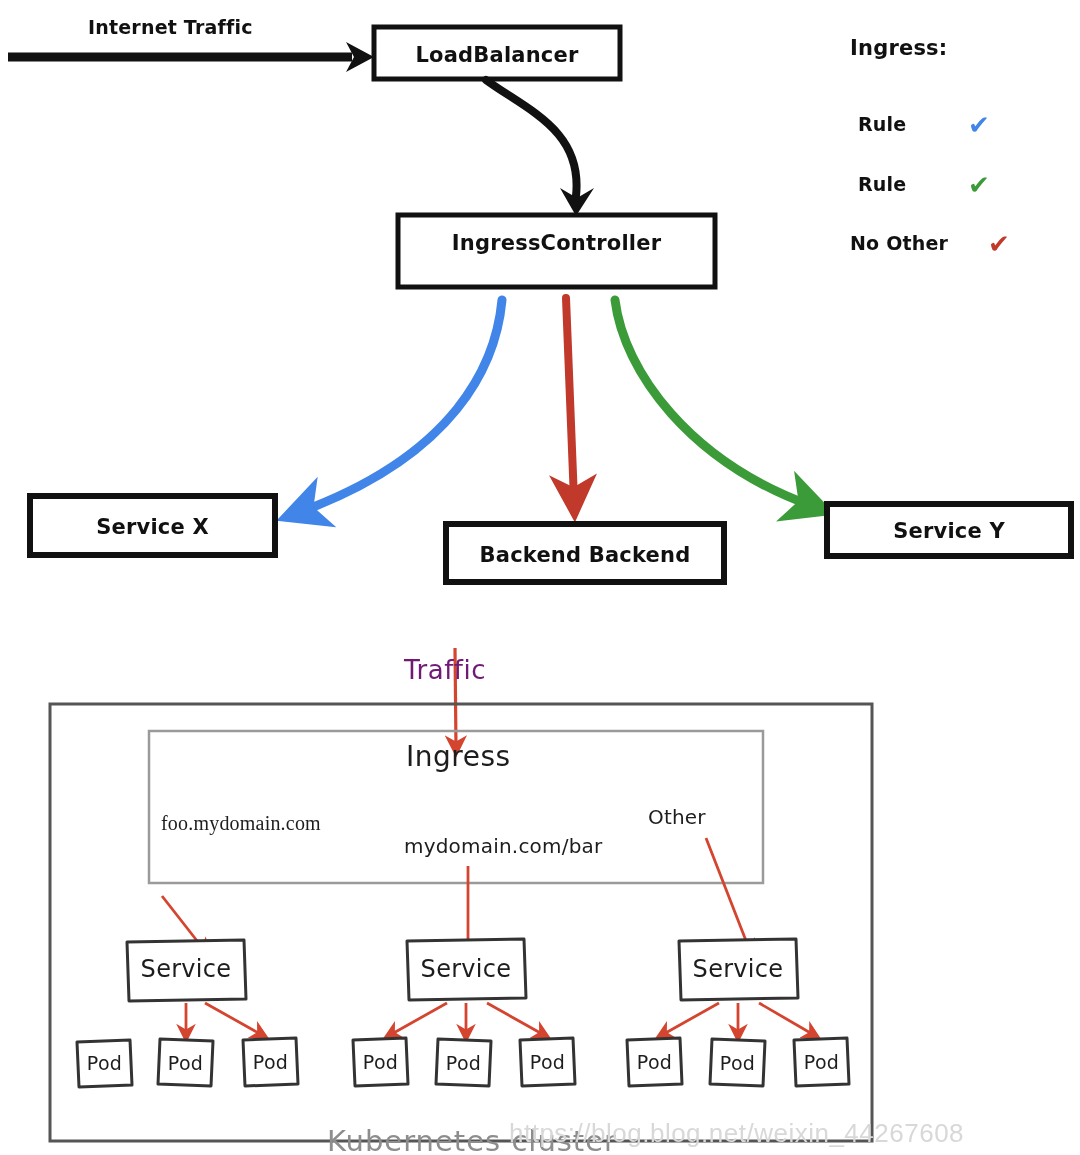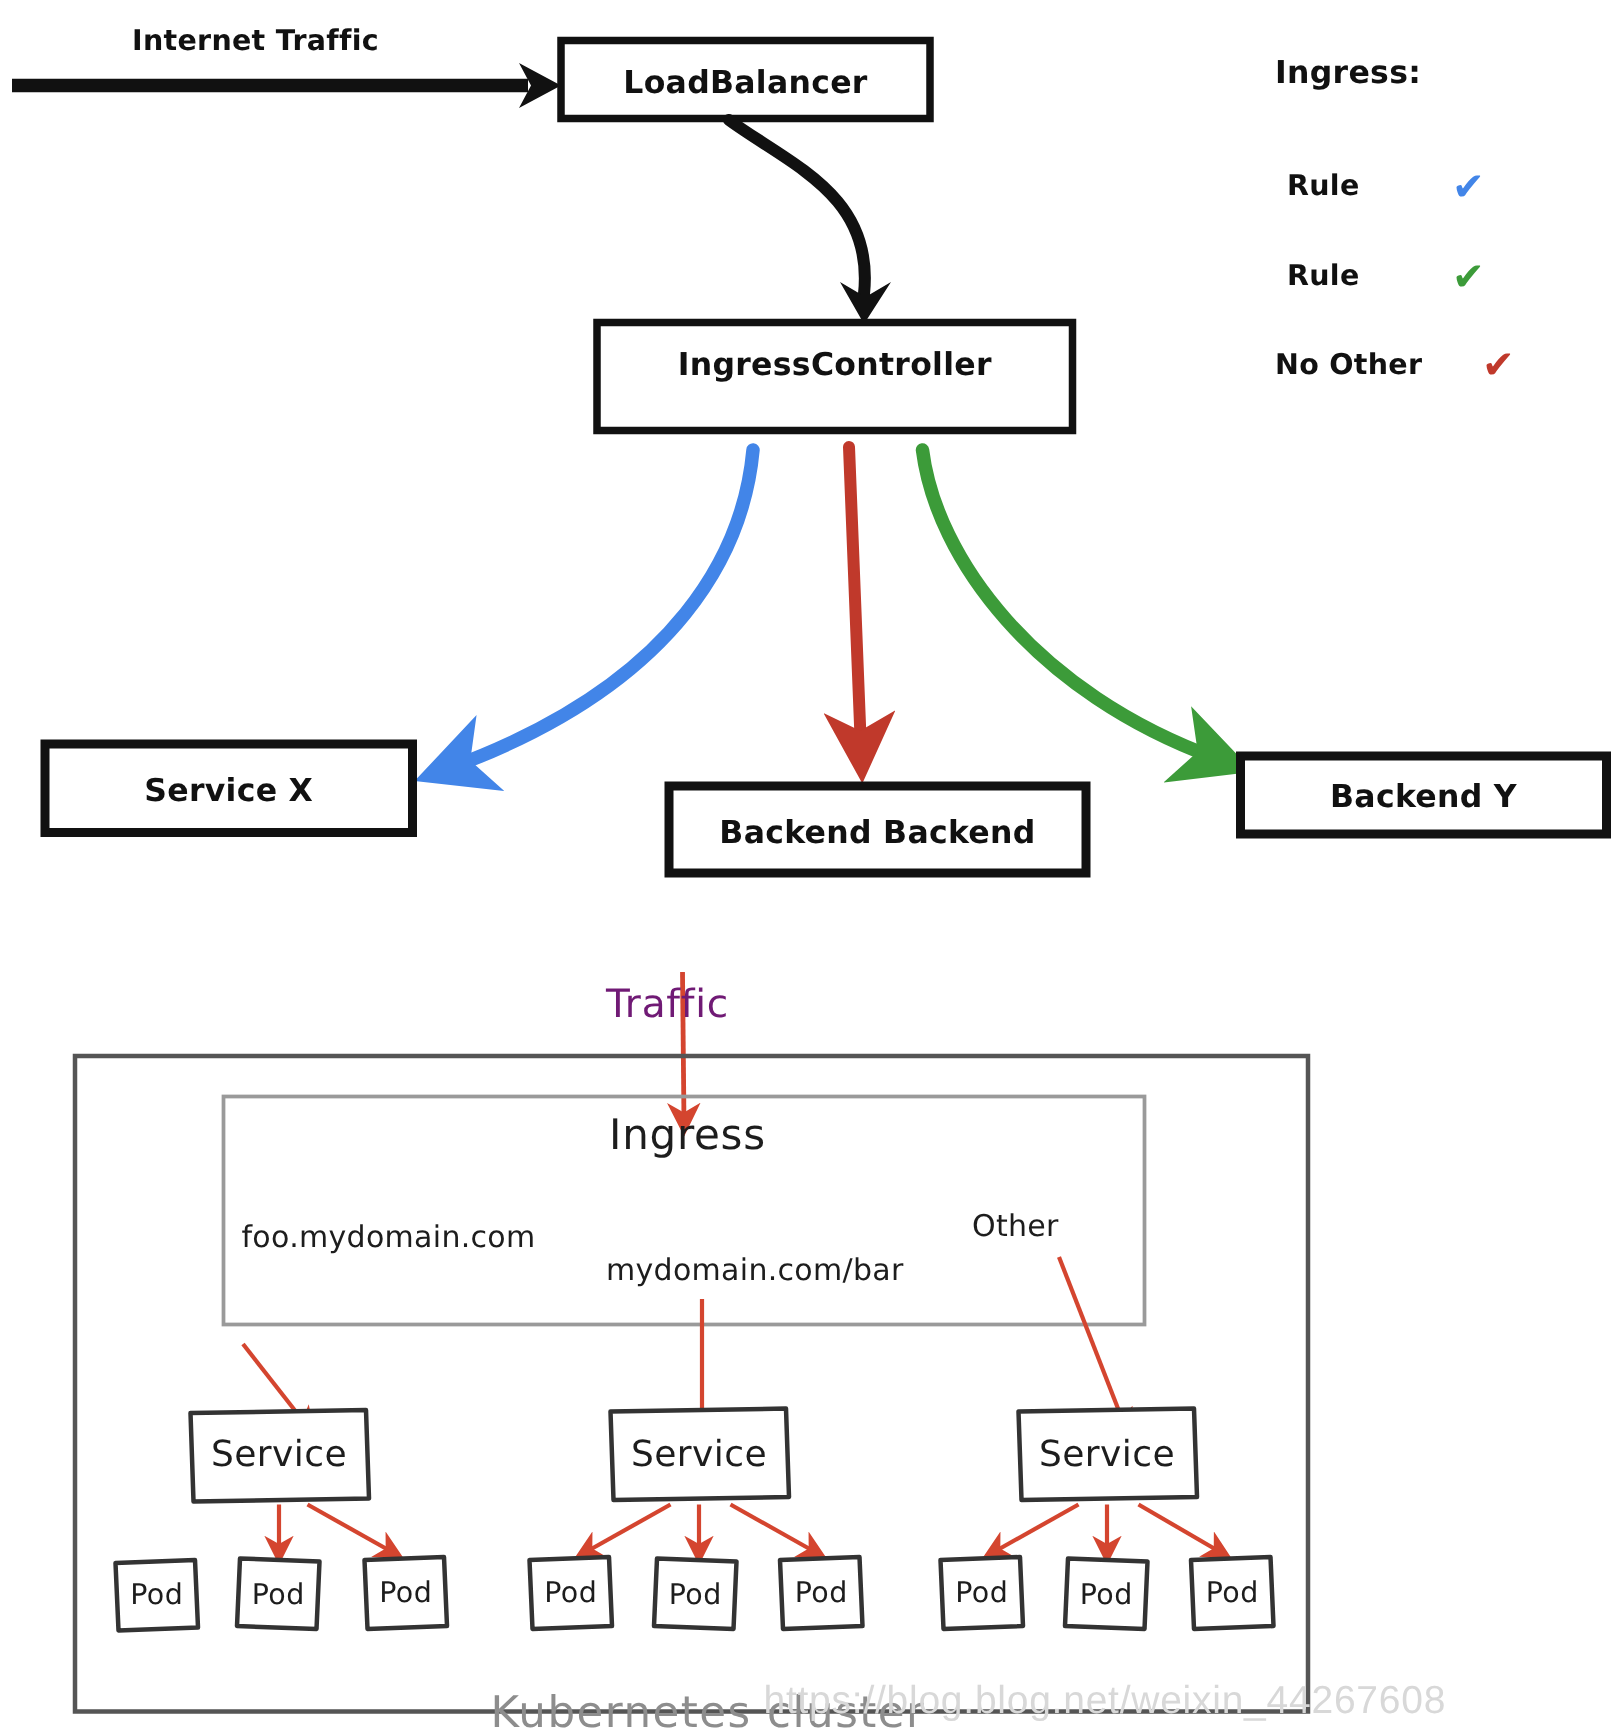--- a/index.html
+++ b/index.html
@@ -209,40 +209,40 @@
   <div class="lbl bold-lbl title-lbl" style="left:88px; top:16px;">Internet Traffic</div>
 
   <div class="lbl bold-lbl box-lbl" style="left:374px; top:43px; width:246px; text-align:center;">LoadBalancer</div>
 
   <div class="lbl bold-lbl box-lbl" style="left:398px; top:231px; width:317px; text-align:center;">IngressController</div>
 
   <div class="lbl bold-lbl box-lbl" style="left:30px; top:515px; width:245px; text-align:center;">Service X</div>
 
   <div class="lbl bold-lbl box-lbl" style="left:446px; top:543px; width:278px; text-align:center;">Backend Backend</div>
 
-  <div class="lbl bold-lbl box-lbl" style="left:827px; top:519px; width:244px; text-align:center;">Backend Y</div>
+  <div class="lbl bold-lbl box-lbl" style="left:827px; top:519px; width:244px; text-align:center;">Service Y</div>
 
   <div>
     <div class="lbl bold-lbl legend-title" style="left:850px; top:36px;">Ingress:</div>
 
     <div class="lbl bold-lbl legend-lbl" style="left:858px; top:113px;">Rule</div>
     <div class="check" style="left:968px; top:112px; color:#4285e8;">✔</div>
 
     <div class="lbl bold-lbl legend-lbl" style="left:858px; top:173px;">Rule</div>
     <div class="check" style="left:968px; top:172px; color:#3c9b39;">✔</div>
 
     <div class="lbl bold-lbl legend-lbl" style="left:850px; top:232px;">No Other</div>
     <div class="check" style="left:988px; top:231px; color:#c0392b;">✔</div>
   </div>
 
   <div class="lbl hand hand-traffic" style="left:404px; top:608px;">Traffic</div>
 
   <div class="lbl hand hand-ingress" style="left:406px; top:740px;">Ingress</div>
 
-  <div class="lbl hand hand-domain" style="left:161px; top:812px;">foo.mydomain.com</div>
+  <div class="lbl hand hand-domain" style="left:161px; top:812px;font-family:Liberation Serif, serif;">foo.mydomain.com</div>
 
   <div class="lbl hand hand-domain" style="left:404px; top:834px;">mydomain.com/bar</div>
 
   <div class="lbl hand hand-domain" style="left:648px; top:805px;">Other</div>
 
   <div class="lbl hand hand-svc" style="left:127px; top:955px; width:118px; text-align:center;">Service</div>
   <div class="lbl hand hand-svc" style="left:407px; top:955px; width:118px; text-align:center;">Service</div>
   <div class="lbl hand hand-svc" style="left:679px; top:955px; width:118px; text-align:center;">Service</div>
 
   <div class="lbl hand hand-pod" style="left:78px; top:1052px; width:53px; text-align:center;">Pod</div>

